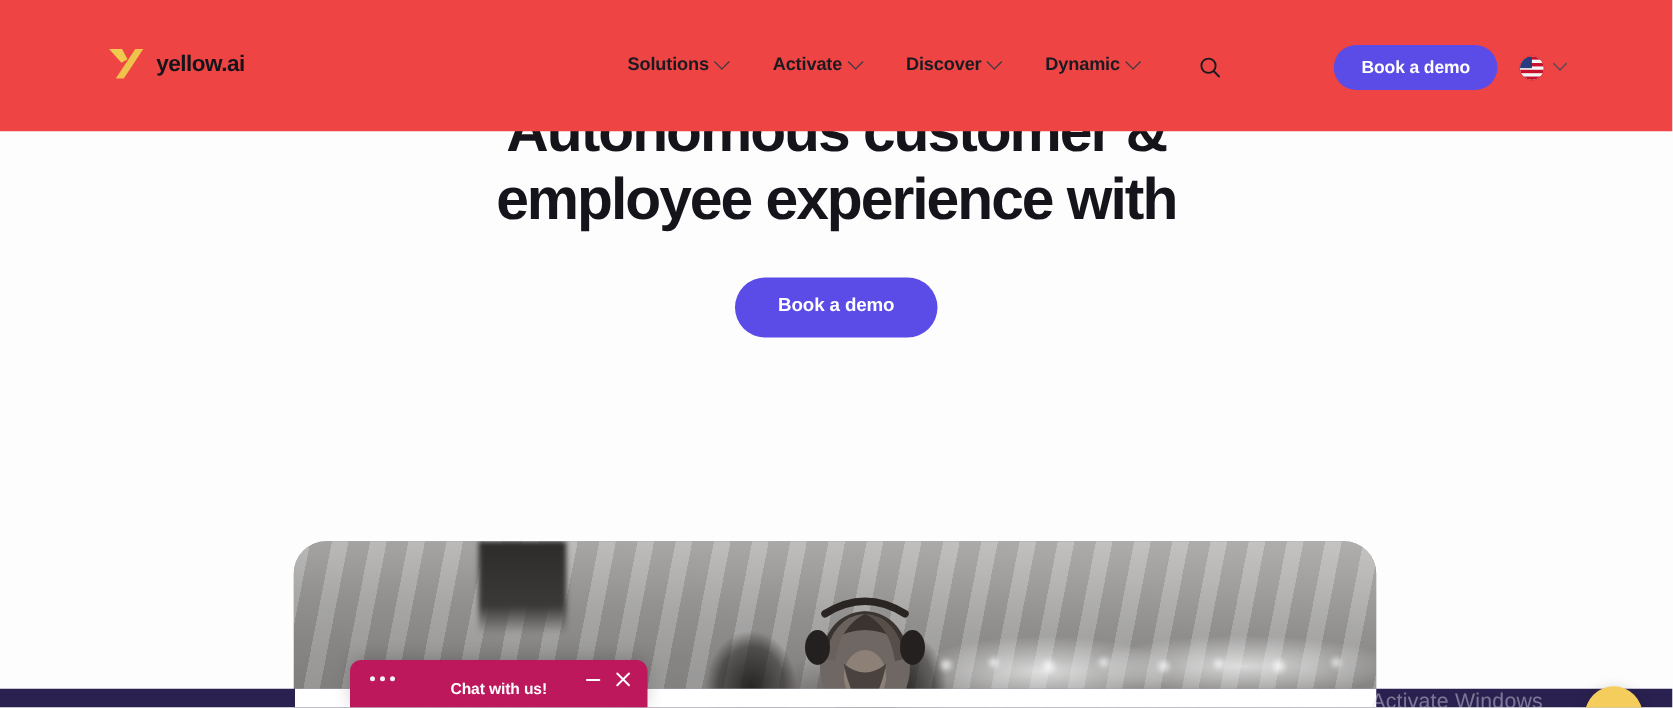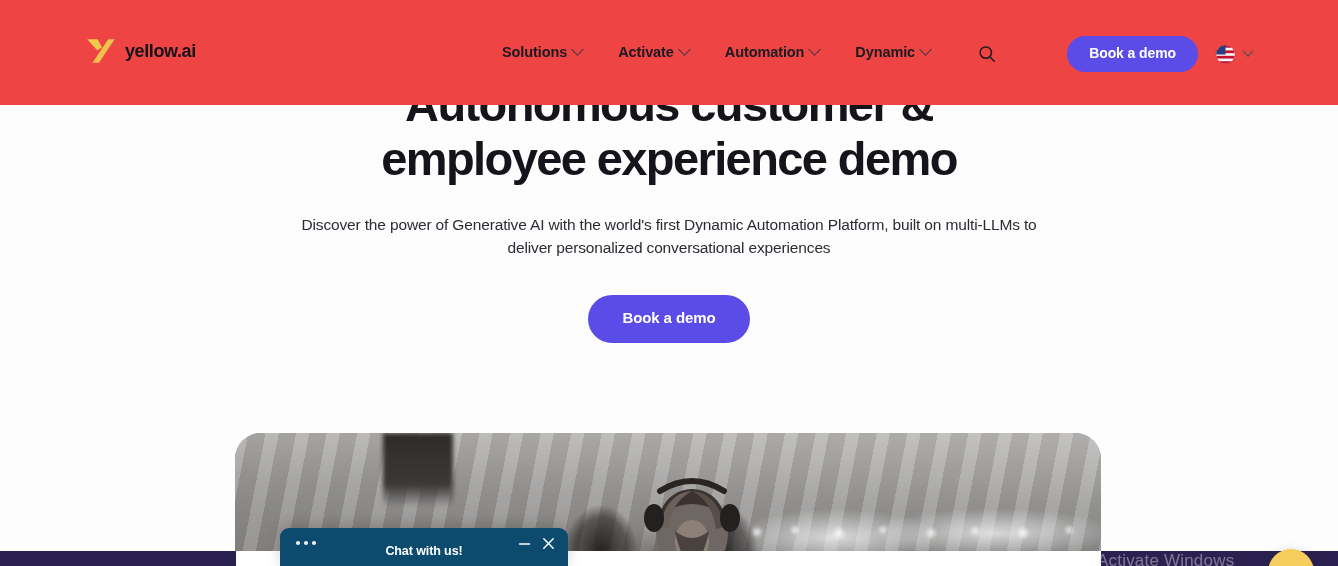--- a/index.html
+++ b/index.html
@@ -214,23 +214,23 @@
     position: absolute;
     left: 395px; top: 38px;
     width: 124px; height: 95px;
   }
 
   
   .chat-widget {
     position: absolute;
     left: 280px;
     top: 528px;
-    width: 288px;
+    width: 238px;
     height: 38px;
-    background: #0c4a6e;
+    background: #be185d;
     border-radius: 9px 9px 0 0;
     z-index: 50;
     box-shadow: 0 -2px 14px rgba(0,0,0,0.18);
   }
   .chat-dots {
     position: absolute;
     left: 16px; top: 13px;
     display: flex; gap: 4px;
     cursor: pointer;
   }
@@ -310,21 +310,21 @@
   <nav class="main-nav">
     <div class="nav-item">
       <span>Solutions</span>
       <span class="chev"></span>
     </div>
     <div class="nav-item">
       <span>Activate</span>
       <span class="chev"></span>
     </div>
     <div class="nav-item">
-      <span>Automation</span>
+      <span>Discover</span>
       <span class="chev"></span>
     </div>
     <div class="nav-item">
       <span>Dynamic</span>
       <span class="chev"></span>
     </div>
     <button class="search-btn">
       <svg width="18" height="18" viewBox="0 0 18 18">
         <circle cx="7.8" cy="7.6" r="5.7" fill="none" stroke="#1b1a21" stroke-width="1.5"></circle>
         <line x1="11.9" y1="11.8" x2="16.2" y2="16.2" stroke="#1b1a21" stroke-width="1.5" stroke-linecap="round"></line>
@@ -351,23 +351,22 @@
         </g>
       </svg>
       <span class="chev-sm"></span>
     </div>
   </div>
 </header>
 
 <section class="hero">
   <h1 class="hero-title">
     <span>Autonomous customer &amp;</span><br>
-    <span>employee experience demo</span><br>
+    <span>employee experience with</span><br>
   </h1>
-  <p class="hero-sub">Discover the power of Generative AI with the world's first Dynamic Automation Platform, built on multi-LLMs to deliver personalized conversational experiences</p>
   <div class="hero-cta-wrap">
     <button class="btn-demo-lg">Book a demo</button>
   </div>
 </section>
 
 <figure class="hero-media">
   <div class="photo"></div>
   <div class="photo-dark-col"></div>
   <div class="photo-bokeh"></div>
   <svg class="photo-person" viewBox="0 0 124 95">

